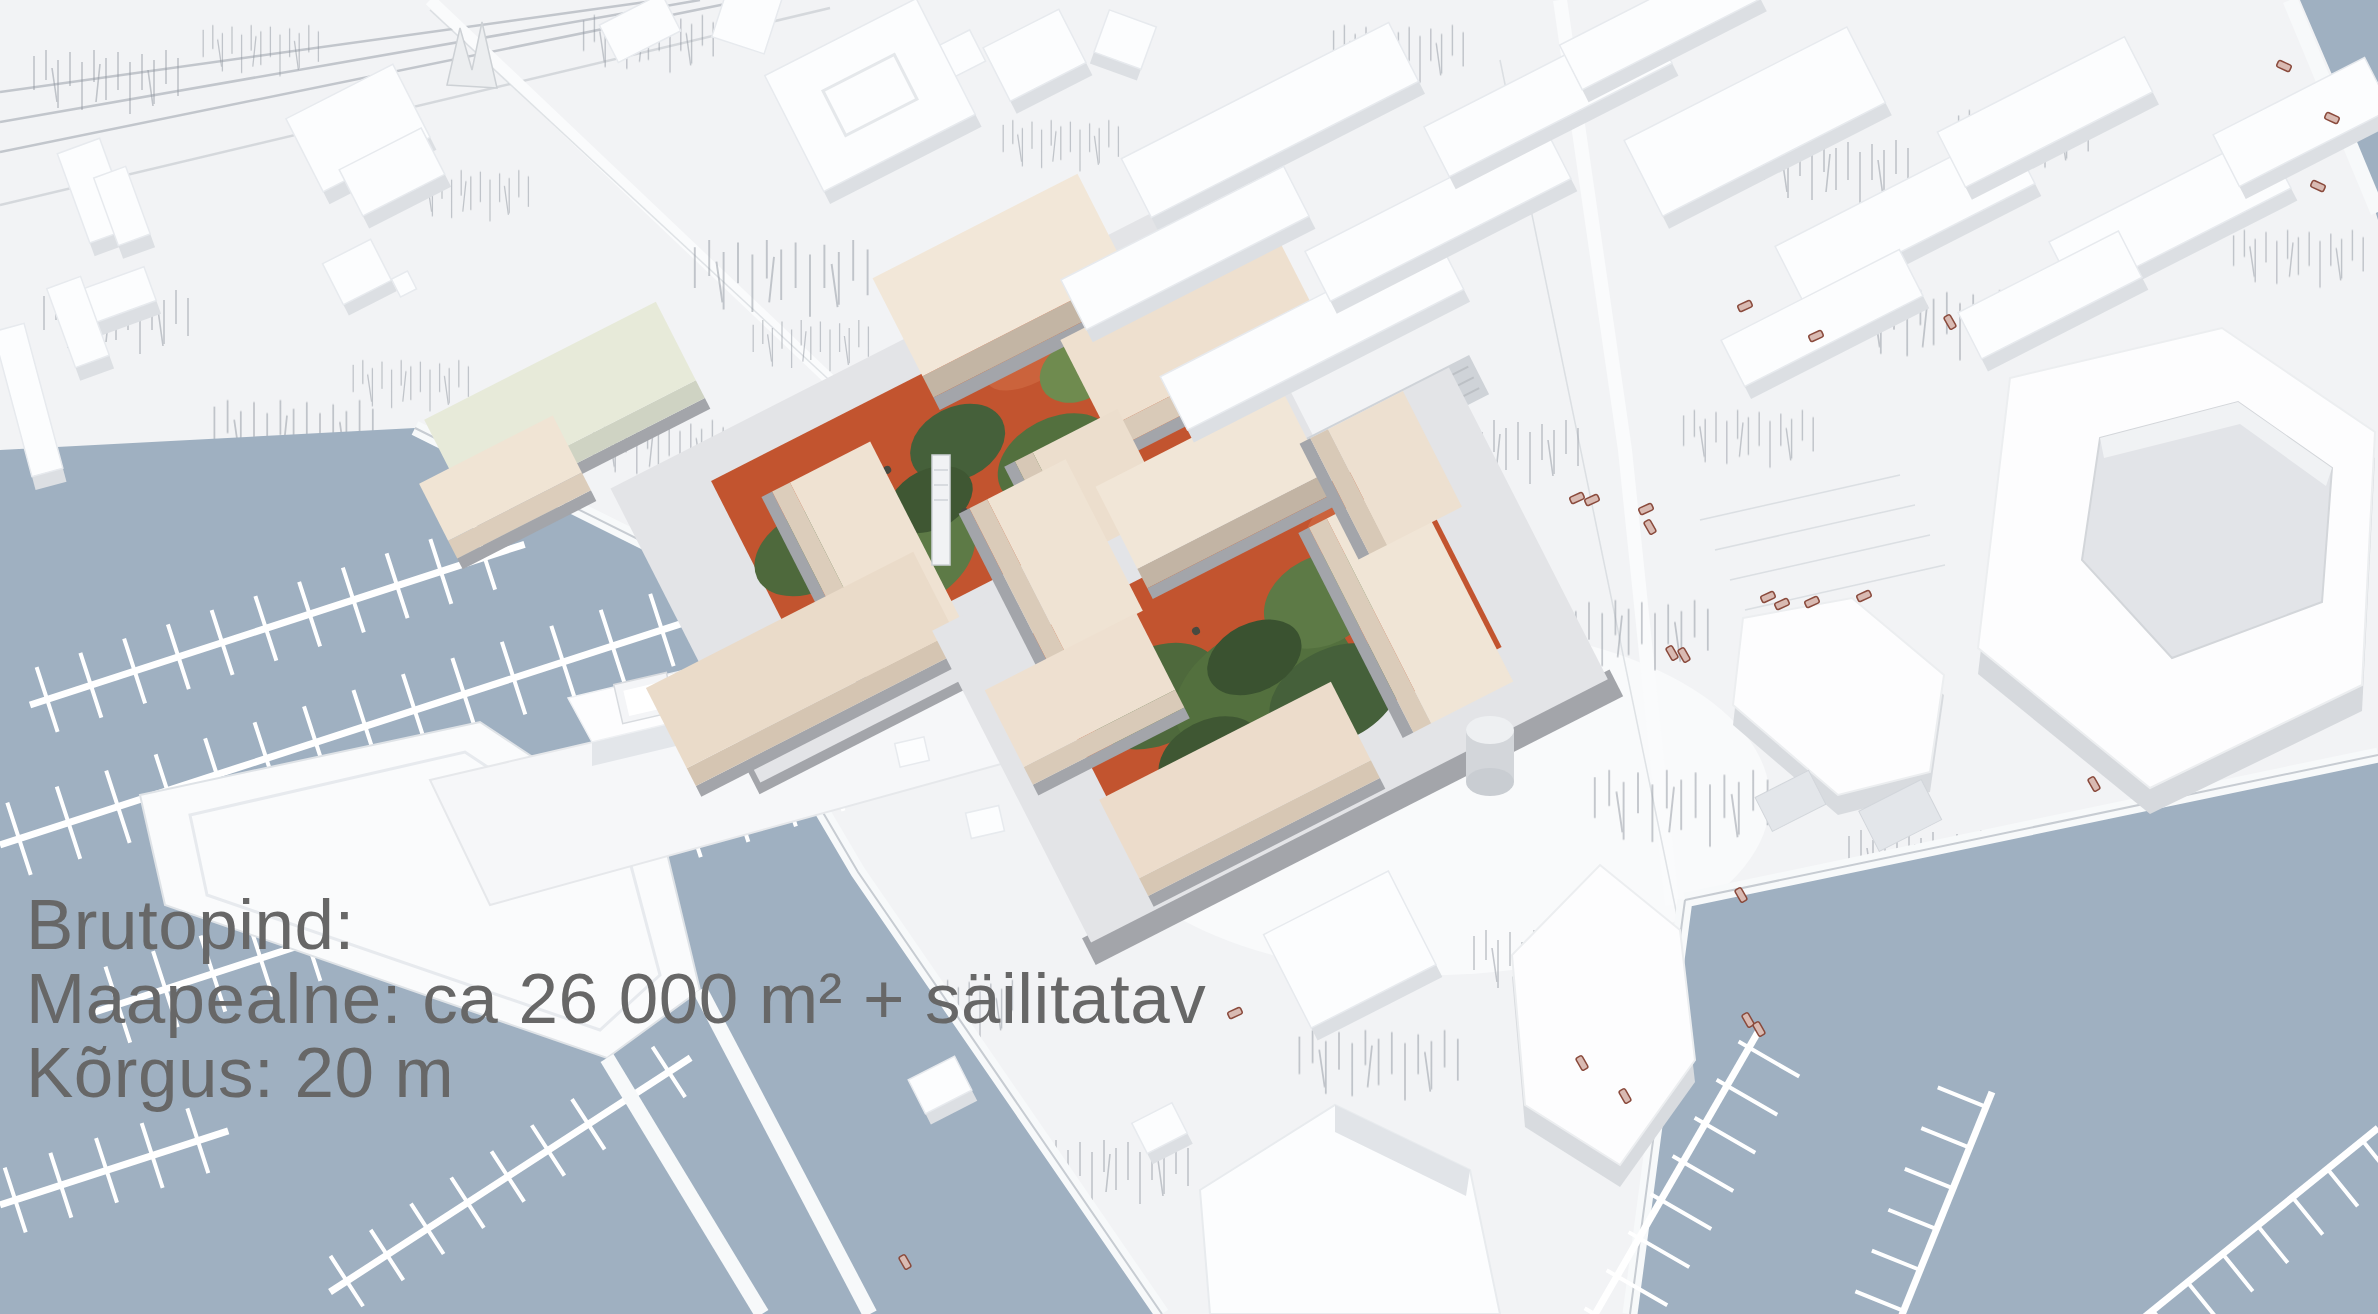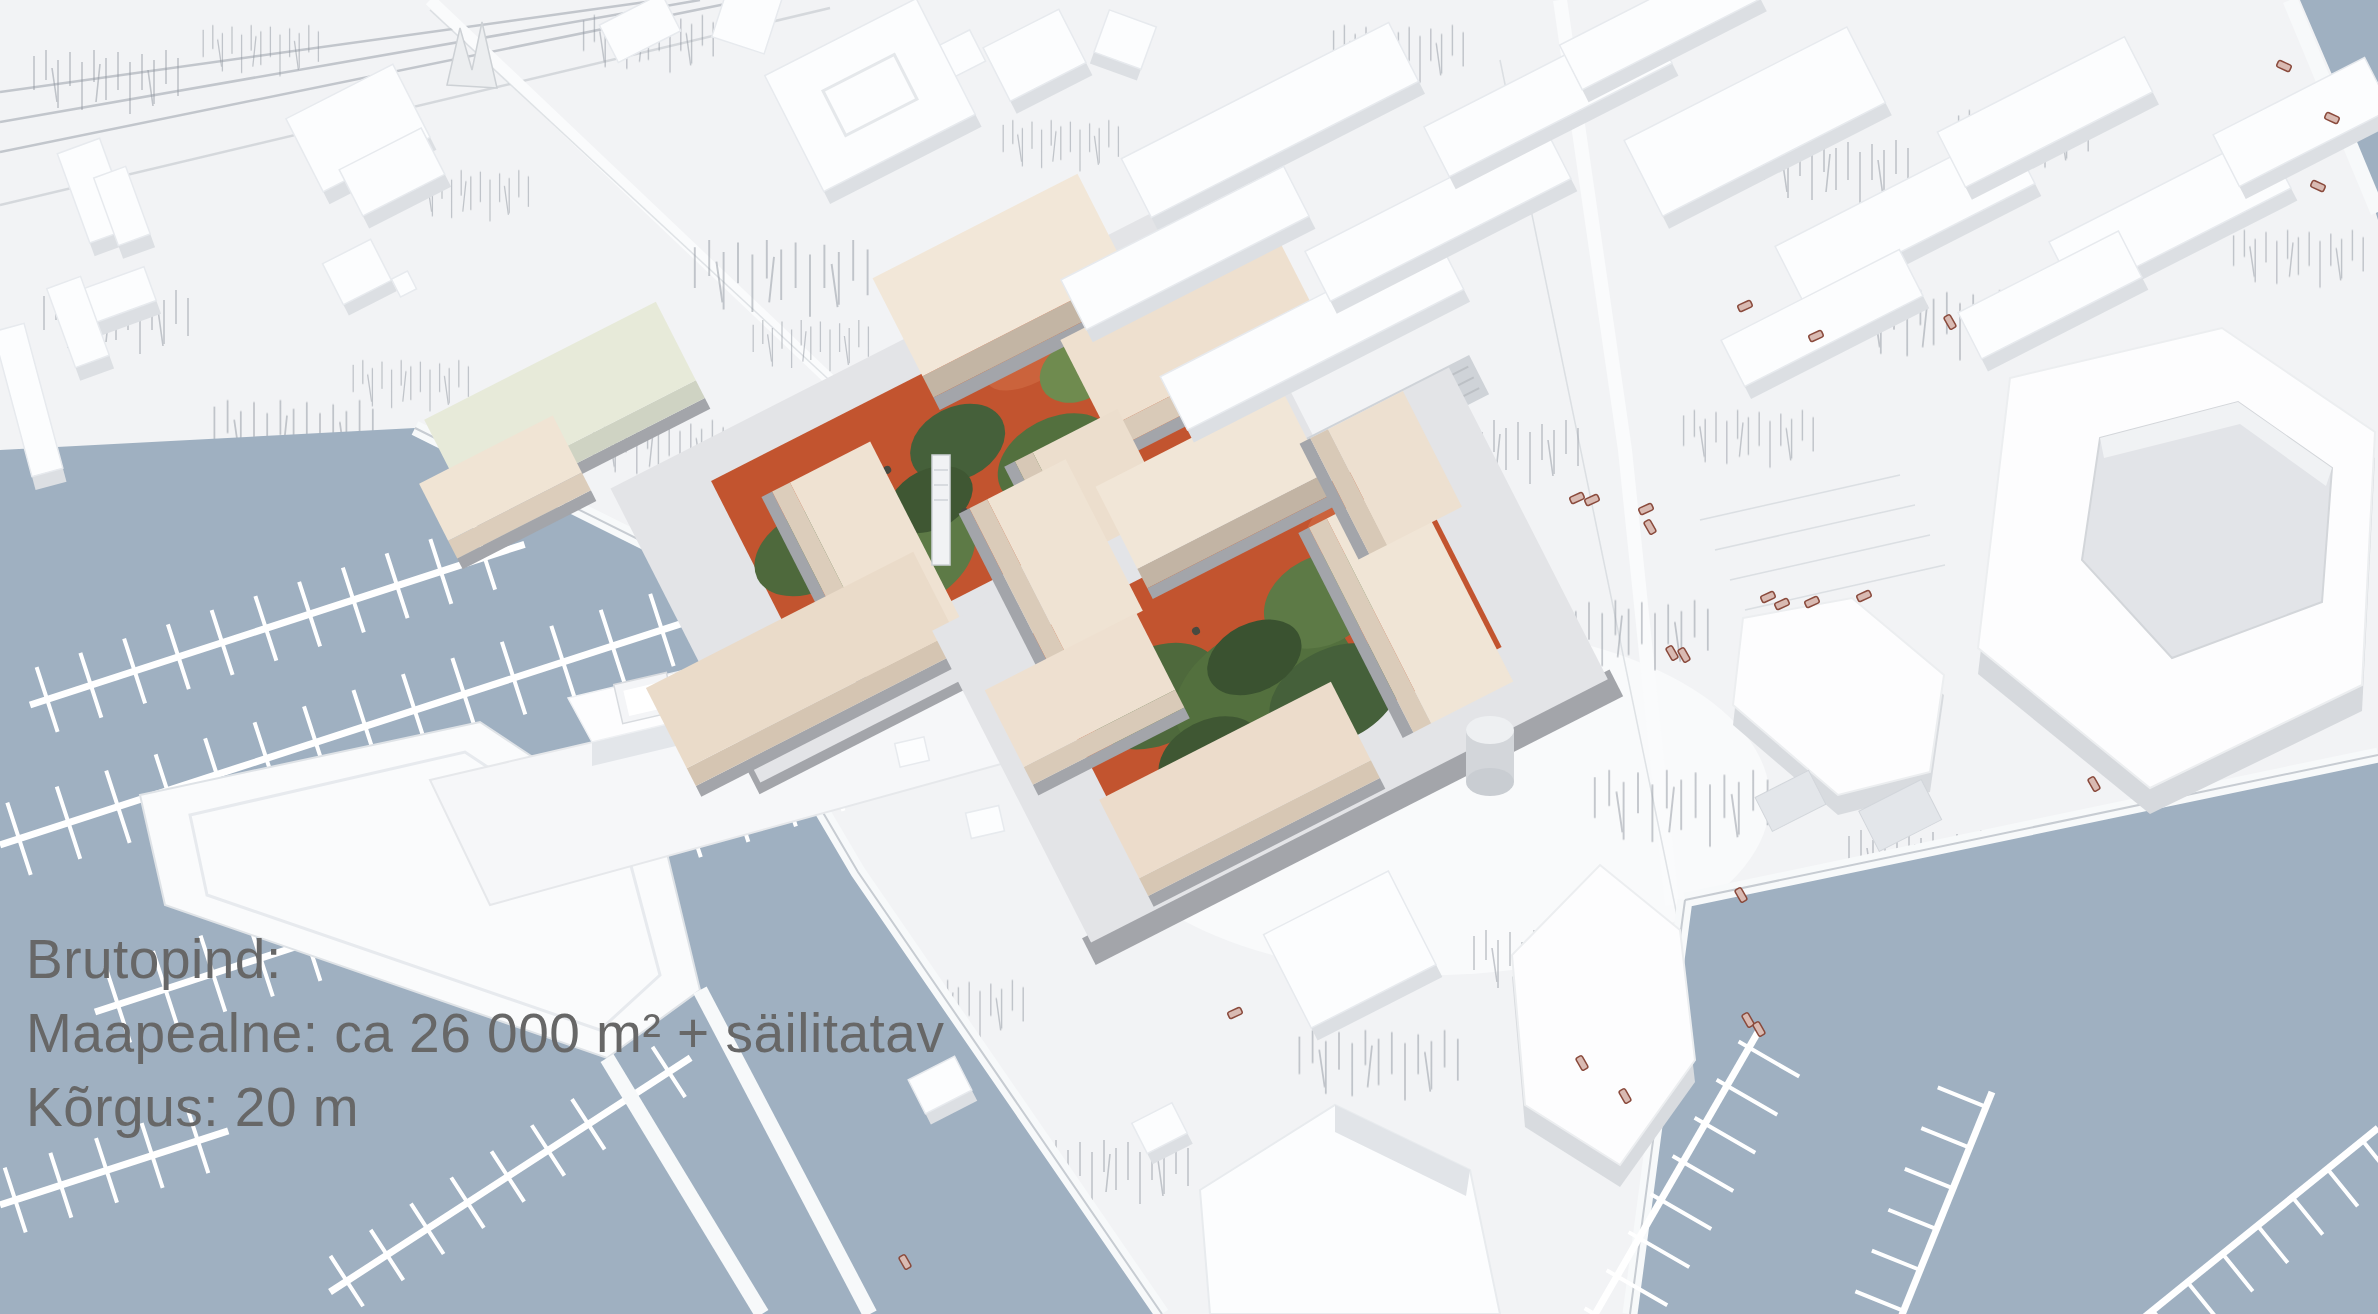--- a/index.html
+++ b/index.html
@@ -16,22 +16,22 @@
   .wwall{fill:#dcdfe3}
   .bbase{fill:#a3a5aa}
   .court{fill:var(--courtyard-terracotta,#c2542f)}
   .tree-hatch{stroke:#8f959e;stroke-width:1.6;fill:none}
   .road{stroke:#fafbfc;fill:none}
   .rail{stroke:#c2c6cc;stroke-width:2.5;fill:none}
   .sketch{stroke:#c9cdd3;stroke-width:1.5;fill:none;opacity:.55}
   .boat rect{fill:#d9bab2;stroke:var(--boat-outline-red,#8a4a3c);stroke-width:1.5}
   .pad{fill:#e3e6ea;stroke:#d2d6db;stroke-width:1}
   
-  .overlay{position:absolute;left:26px;top:922px;z-index:5;
-           color:var(--text-grey,#676767);font-size:55px;line-height:74px;
+  .overlay{position:absolute;left:26px;top:888px;z-index:5;
+           color:var(--text-grey,#676767);font-size:71px;line-height:74px;
            letter-spacing:.5px;white-space:nowrap}
 </style>
 </head>
 <body>
 
 <div class="stage">
 <svg width="2378" height="1314" viewBox="0 0 2378 1314">
   <defs>
     <g id="tc" class="tree-hatch">
       <path d="M4 6V40M16 0V30M28 10V58M40 2V36M52 12V60M64 0V32M76 8V50M88 2V40M100 12V64M112 4V40M124 10V54M136 0V34M148 8V46"></path>

